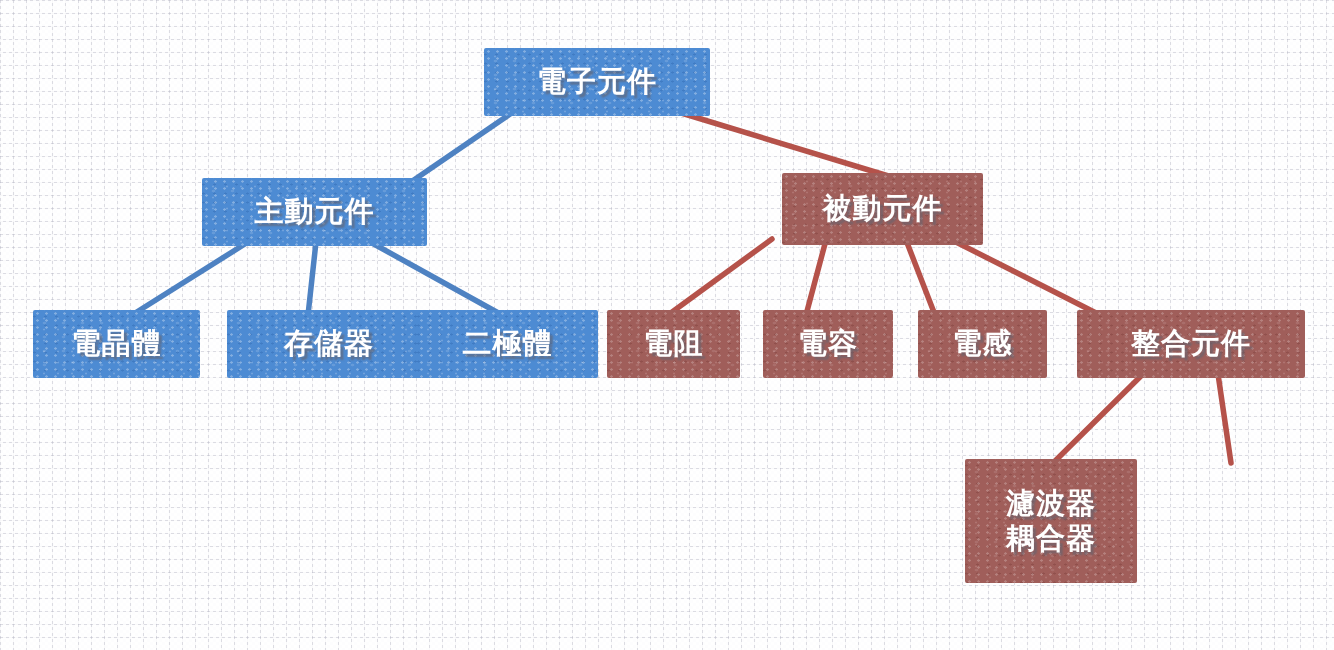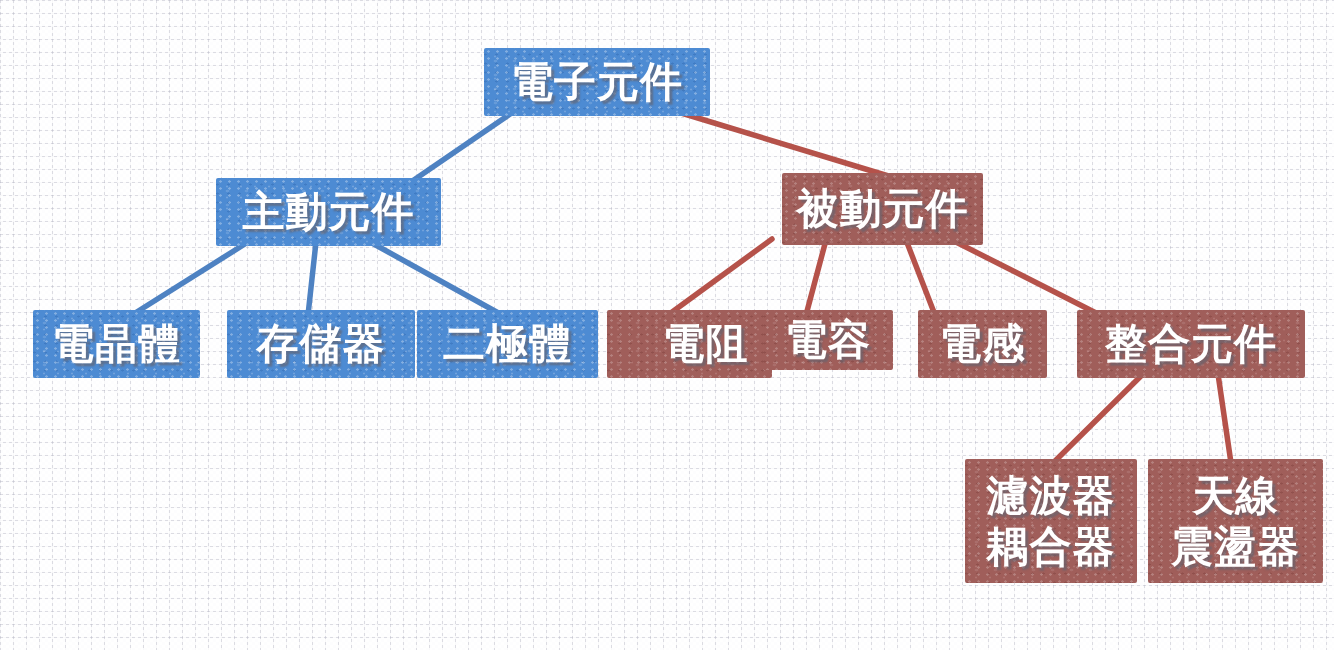--- a/index.html
+++ b/index.html
@@ -13,21 +13,21 @@
       linear-gradient(to bottom, rgba(183,183,197,.48) 1px, transparent 1px);
     background-size:6px 6px,13px 13px,13px 13px;
   }
   .canvas{position:relative;width:1334px;height:650px;}
   svg.edges{position:absolute;left:0;top:0;z-index:1;}
   .edge-blue{stroke:#4e82c2;stroke-width:5.5;stroke-linecap:round;}
   .edge-red{stroke:#b5524a;stroke-width:5.5;stroke-linecap:round;}
   .node{
     position:absolute;z-index:2;
     display:flex;flex-direction:column;align-items:center;justify-content:center;
-    color:#fff;font-weight:bold;font-size:42px;line-height:1.22;
+    color:#fff;font-weight:bold;font-size:29px;line-height:1.22;
     text-align:center;letter-spacing:1px;
     text-shadow:3px 3px 2px rgba(100,100,112,.68);
     border-radius:2px;
   }
   .node.blue{
     background-color:#4d8bd3;
     background-image:
       radial-gradient(rgba(255,255,255,.30) 1.2px, transparent 1.7px),
       radial-gradient(rgba(255,255,255,.20) 1px, transparent 1.5px),
       radial-gradient(rgba(18,70,140,.22) 1px, transparent 1.5px),
@@ -39,27 +39,27 @@
     background-color:#a05e5a;
     background-image:
       radial-gradient(rgba(255,255,255,.22) 1.2px, transparent 1.7px),
       radial-gradient(rgba(255,225,222,.16) 1px, transparent 1.5px),
       radial-gradient(rgba(90,32,30,.22) 1px, transparent 1.5px),
       radial-gradient(rgba(255,255,255,.10) 1.6px, transparent 2.2px);
     background-size:9px 7px,14px 11px,11px 9px,19px 14px;
     background-position:0 0,4px 3px,7px 2px,2px 6px;
   }
   #n-root{left:484px;top:48px;width:226px;height:68px;}
-  #n-active{left:202px;top:178px;width:225px;height:68px;margin-left:14px;}
+  #n-active{left:202px;top:178px;width:225px;height:68px;}
   #n-passive{left:782px;top:173px;width:201px;height:72px;}
   #n-transistor{left:33px;top:310px;width:167px;height:68px;}
-  #n-memory{left:227px;top:310px;width:188px;height:68px;}
+  #n-memory{left:227px;top:310px;width:188px;height:68px;padding-left:8px;}
   #n-diode{left:417px;top:310px;width:181px;height:68px;}
-  #n-resistor{left:607px;top:310px;width:133px;height:68px;padding-left:32px;}
-  #n-capacitor{left:763px;top:310px;width:130px;height:60px;}
+  #n-resistor{left:607px;top:310px;width:133px;height:68px;}
+  #n-capacitor{left:763px;top:310px;width:130px;height:68px;}
   #n-inductor{left:918px;top:310px;width:129px;height:68px;}
   #n-integrated{left:1077px;top:310px;width:228px;height:68px;}
   #n-filter{left:965px;top:459px;width:172px;height:124px;}
   #n-antenna{left:1148px;top:459px;width:175px;height:124px;}
 </style>
 </head>
 <body>
 
 <div class="canvas">
 
@@ -115,18 +115,14 @@
 
   <div class="node red" id="n-filter">
     <span>濾波器</span>
     <span>耦合器</span>
   </div>
 
   <div class="node red" id="n-integrated">
     <span>整合元件</span>
   </div>
 
-  <div class="node red" id="n-antenna">
-    <span>天線</span>
-    <span>震盪器</span>
-  </div>
 
 </div>
 
 </body></html>

